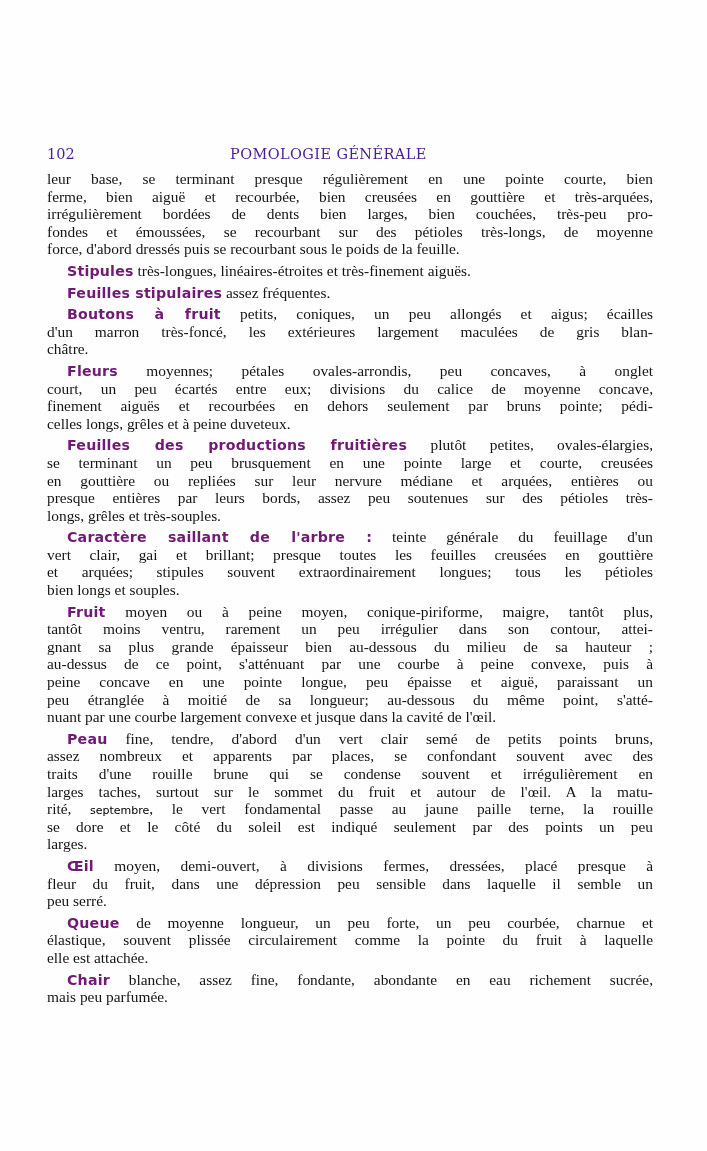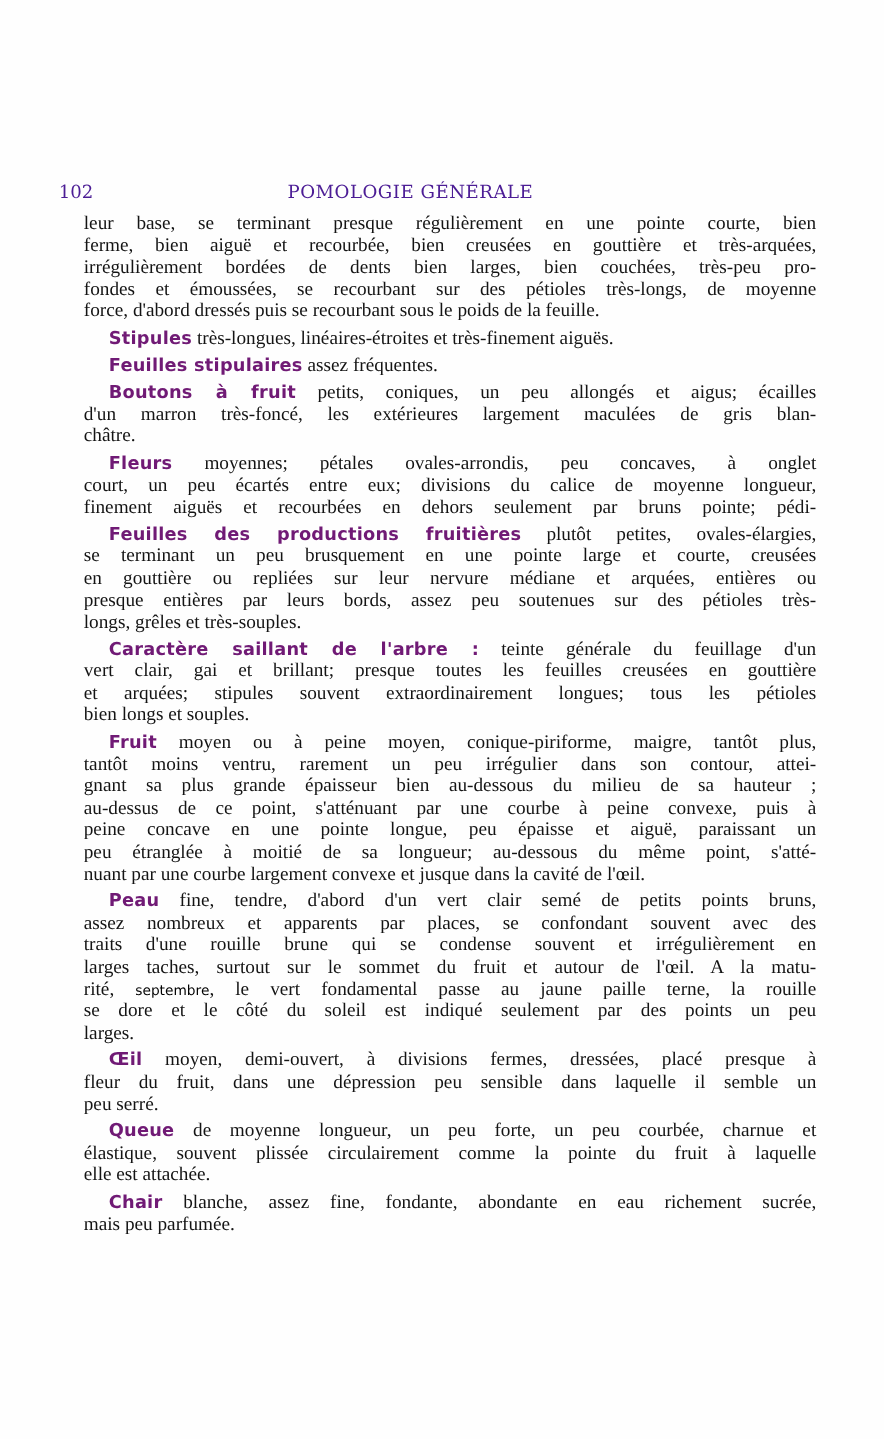--- a/index.html
+++ b/index.html
@@ -5,21 +5,21 @@
   html, body { margin: 0; padding: 0; background: #ffffff; }
   body { width: 707px; height: 1151px; position: relative; overflow: hidden; }
   .page { position: absolute; left: 0; top: 0; width: 707px; height: 1151px; background: #fefefe; }
   .header { position: absolute; top: 146px; left: 47px; width: 606px; height: 20px;
     font-family: "DejaVu Serif", serif; font-size: 14.5px; color: #4c1d95; }
   .pno { position: absolute; left: 0; top: 0; }
   .running { position: absolute; left: 183px; top: 0; letter-spacing: 0.4px; }
   .body { position: absolute; left: 47px; top: 170px; width: 606px;
     font-family: "Liberation Serif", serif; font-size: 15.4px; color: #141414; }
   .line { display: block; height: 17.6px; line-height: 17.6px; white-space: nowrap;
-    text-align: justify; text-align-last: justify; margin-left: 20px; }
+    text-align: justify; text-align-last: justify; }
   .line.last { text-align-last: left; }
   .line.indent { padding-left: 20px; }
   .para { margin-bottom: 4px; }
   .kw { font-family: "DejaVu Sans", sans-serif; font-weight: bold; font-size: 14.2px; letter-spacing: 0.2px; color: #701a75; }
   .kw-inline { font-family: "DejaVu Sans", sans-serif; font-weight: normal; font-size: 11px; color: #000000; }
 </style>
 </head>
 <body>
 
 <div class="page">
@@ -41,22 +41,23 @@
       <div class="para">
         <span class="line indent last"><span class="kw">Feuilles stipulaires</span> assez fréquentes.</span>
       </div>
       <div class="para">
         <span class="line indent"><span class="kw">Boutons à fruit</span> petits, coniques, un peu allongés et aigus; écailles</span>
         <span class="line">d'un marron très-foncé, les extérieures largement maculées de gris blan-</span>
         <span class="line last">châtre.</span>
       </div>
       <div class="para">
         <span class="line indent"><span class="kw">Fleurs</span> moyennes; pétales ovales-arrondis, peu concaves, à onglet</span>
-        <span class="line">court, un peu écartés entre eux; divisions du calice de moyenne longueur,</span>
+        <span class="line">court, un peu écartés entre eux; divisions du calice de moyenne concave,</span>
         <span class="line">finement aiguës et recourbées en dehors seulement par bruns pointe; pédi-</span>
+        <span class="line last">celles longs, grêles et à peine duveteux.</span>
       </div>
       <div class="para">
         <span class="line indent"><span class="kw">Feuilles des productions fruitières</span> plutôt petites, ovales-élargies,</span>
         <span class="line">se terminant un peu brusquement en une pointe large et courte, creusées</span>
         <span class="line">en gouttière ou repliées sur leur nervure médiane et arquées, entières ou</span>
         <span class="line">presque entières par leurs bords, assez peu soutenues sur des pétioles très-</span>
         <span class="line last">longs, grêles et très-souples.</span>
       </div>
       <div class="para">
         <span class="line indent"><span class="kw">Caractère saillant de l'arbre :</span> teinte générale du feuillage d'un</span>

